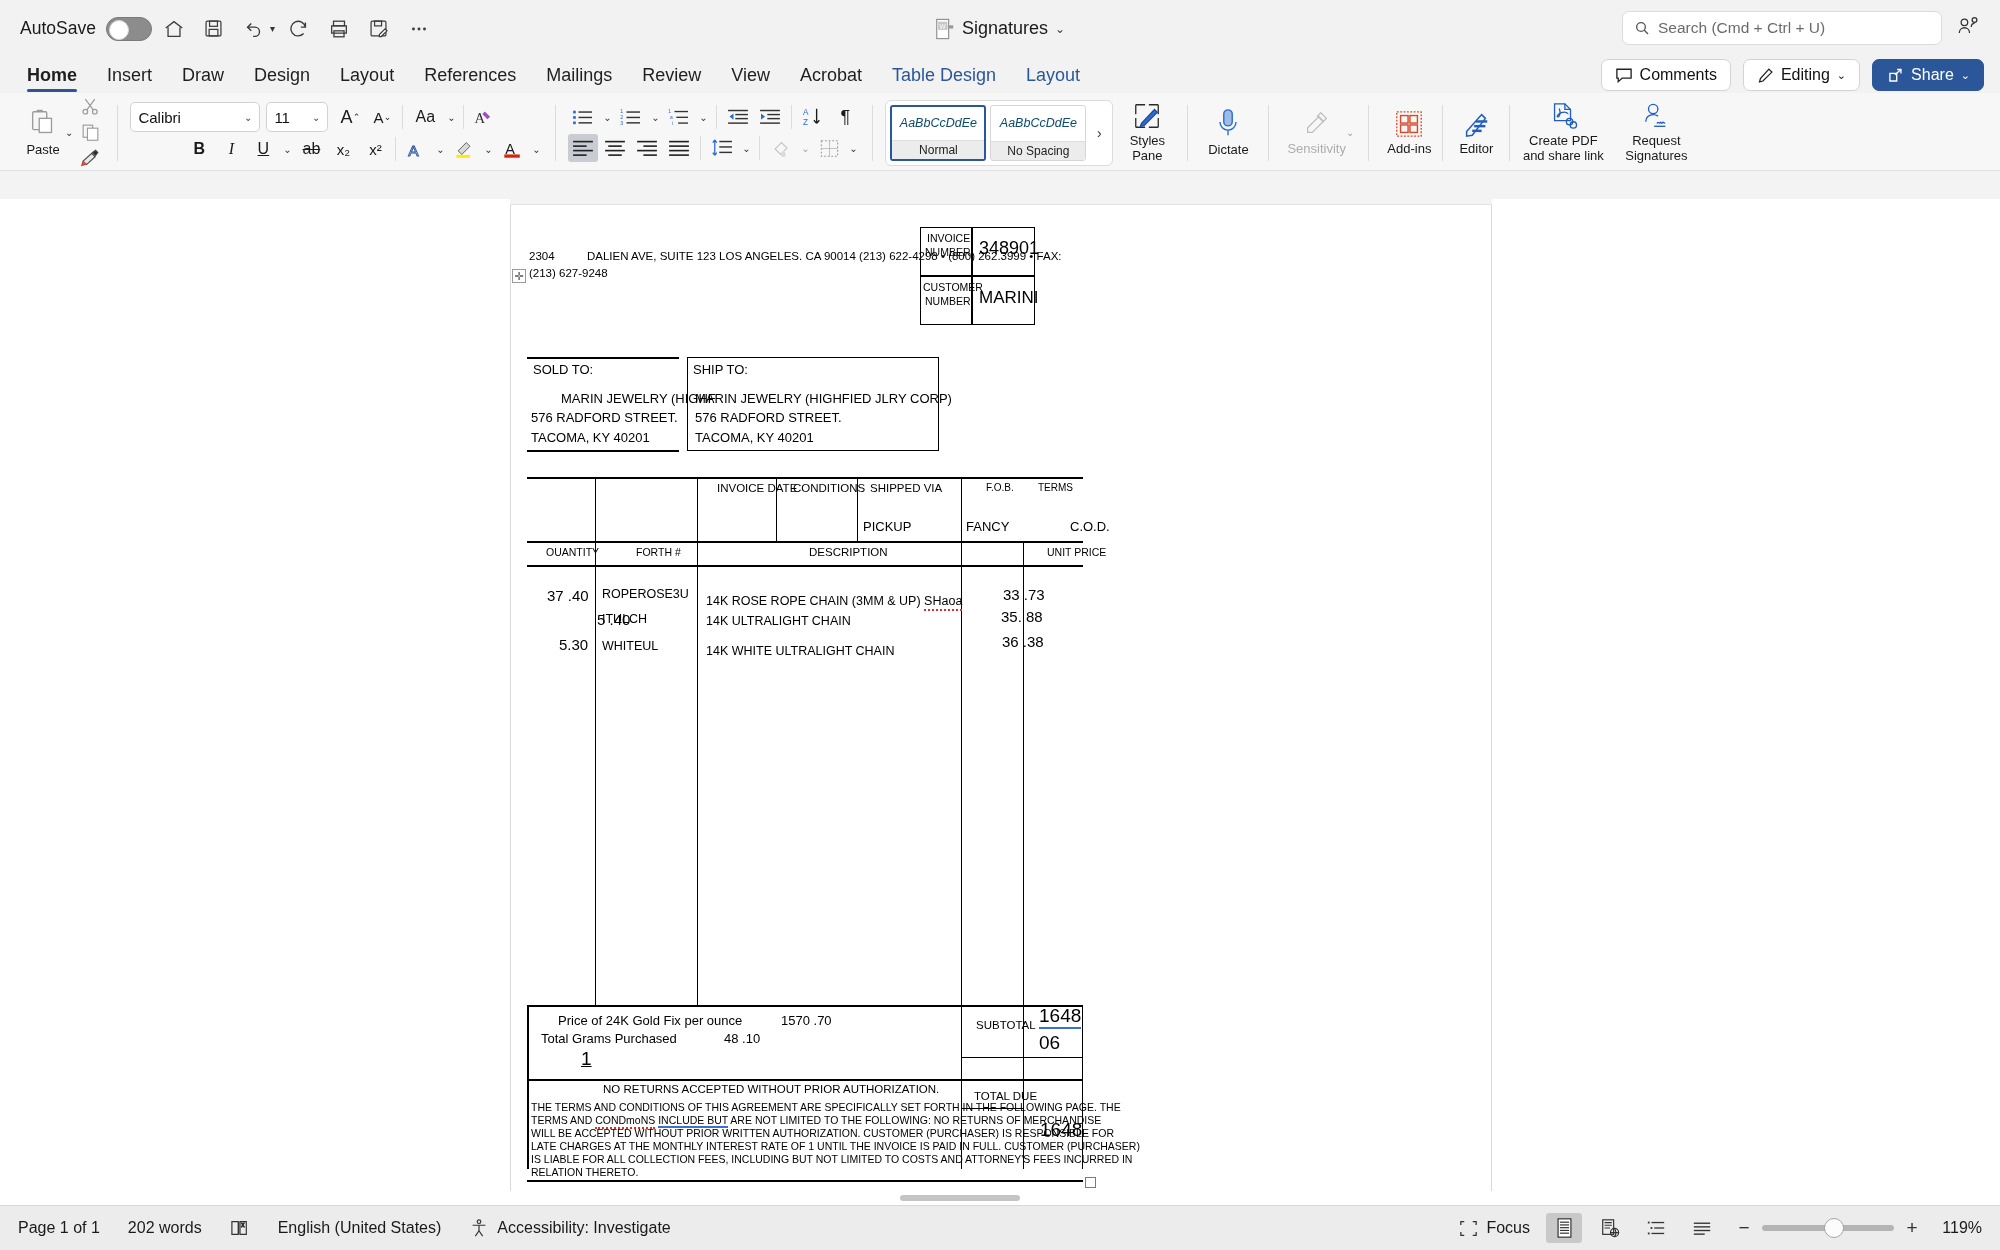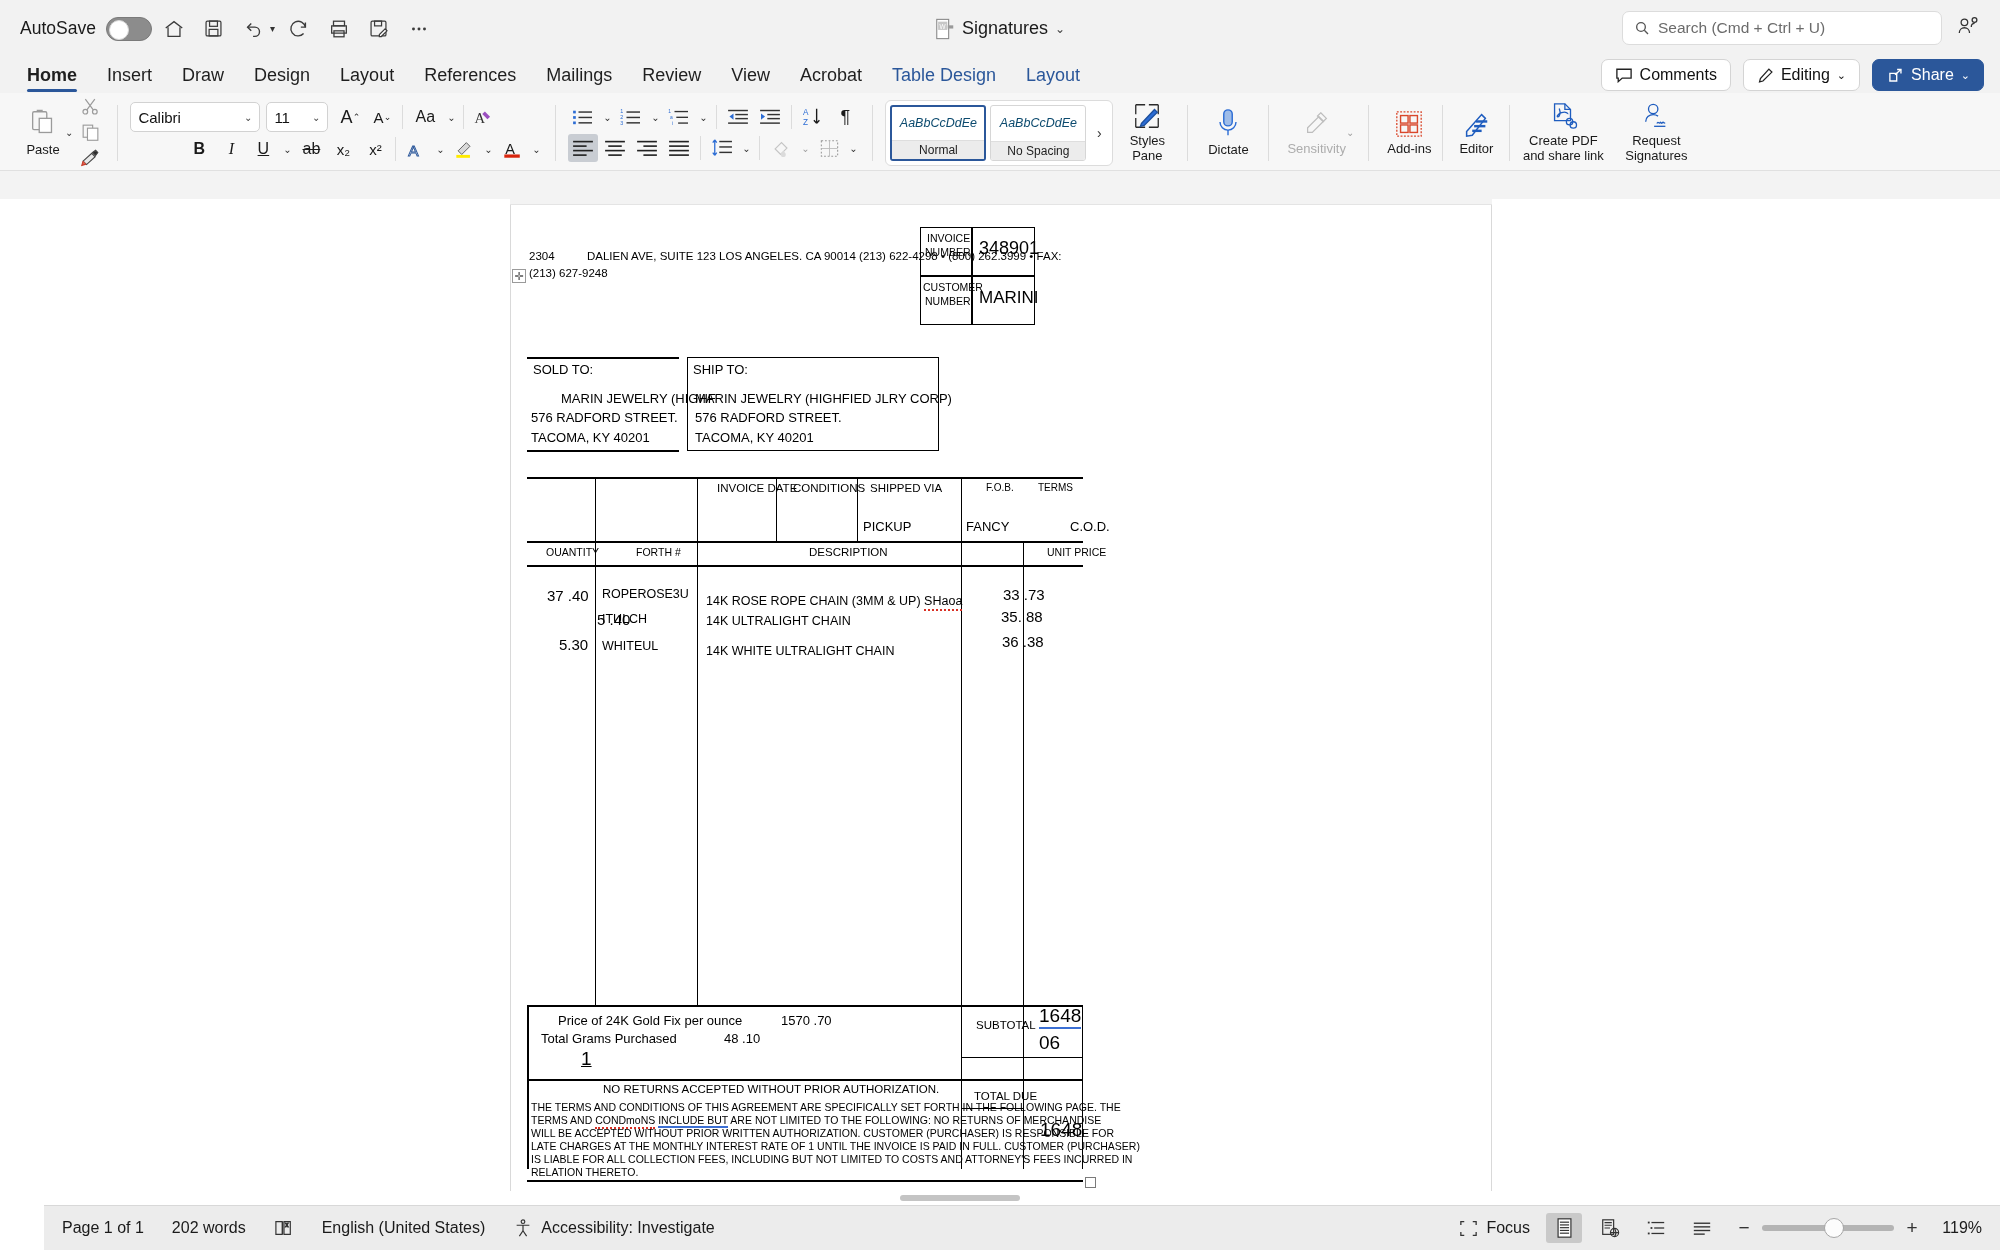--- a/index.html
+++ b/index.html
@@ -201,21 +201,21 @@
   .hscroll .thumb {
     position: absolute; left: 900px; top: 4px; width: 120px; height: 6px;
     background: #c4c4c4; border-radius: 3px; cursor: pointer;
   }
 
   
   .statusbar {
     position: absolute; left: 0; right: 0; bottom: 0; height: 45px;
     background: #ececec; border-top: 1px solid #d8d8d8;
     display: flex; align-items: center; padding: 16px 18px;
-    font-size: 16px; color: #1a1a1a; margin-left: 44px;
+    font-size: 16px; color: #1a1a1a;
   }
   .sb-item { display: flex; align-items: center; gap: 8px; margin-right: 28px; cursor: pointer; white-space: nowrap; }
   .sb-right { margin-left: auto; display: flex; align-items: center; gap: 10px; }
   .view-btn {
     width: 36px; height: 30px; display: flex; align-items: center; justify-content: center;
     cursor: pointer; border-radius: 3px;
   }
   .view-btn.on { background: #c9c9c9; }
   .zoom-slider { display: flex; align-items: center; gap: 10px; margin-left: 6px; }
   .track { width: 132px; height: 6px; background: #b4b4b4; border-radius: 3px; position: relative; cursor: pointer; }

